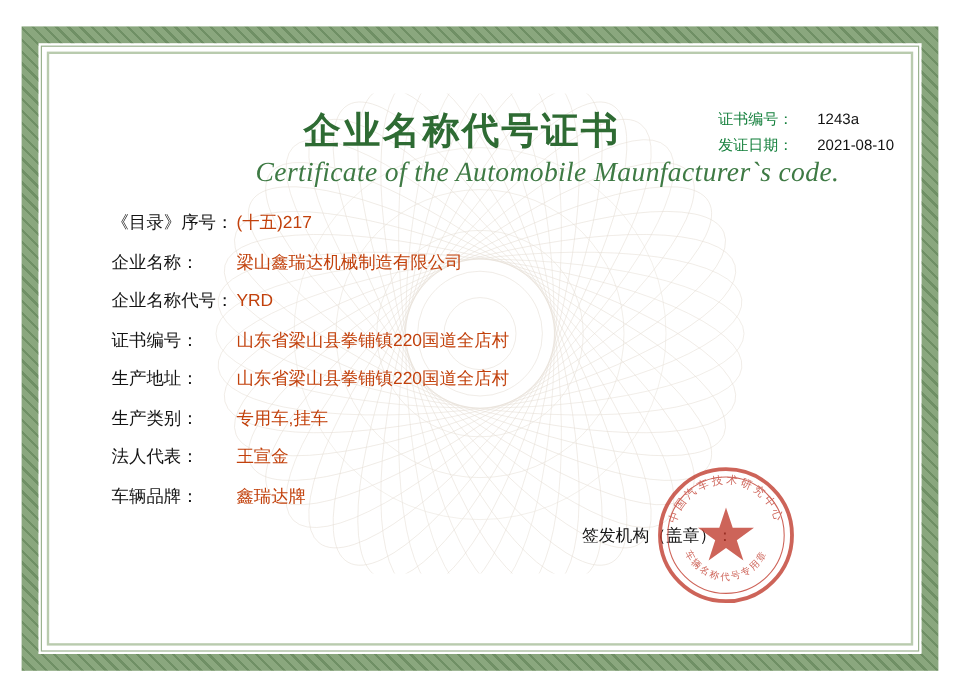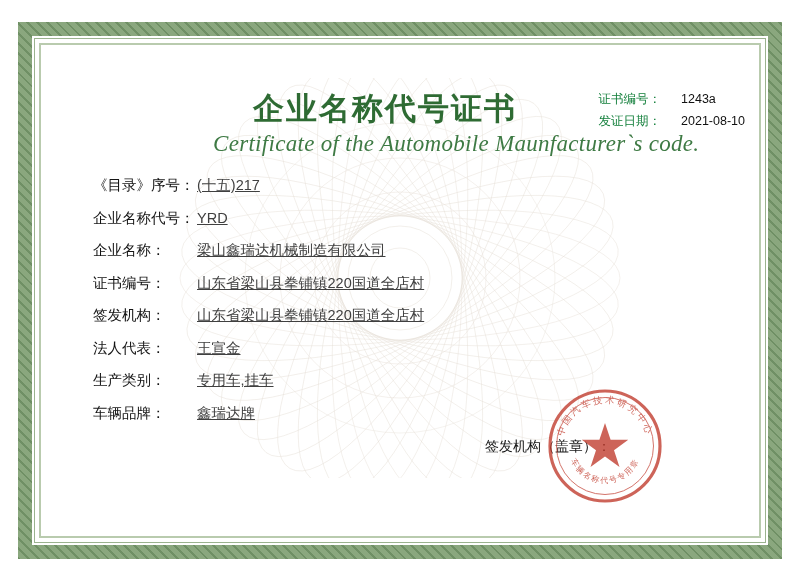--- a/index.html
+++ b/index.html
@@ -145,22 +145,21 @@
     font-size: 14.5px;
     color: #141414;
     font-family: "Liberation Sans", sans-serif;
     white-space: nowrap;
   }
   .field-label {
     min-width: 104px;
     color: #141414;
   }
   .field-value {
-    color: #404040;
-    text-decoration: underline;
+    color: #c2410c;
   }
 
   .validity .seg { margin-right: 26px; }
   .validity .lbl2 { margin-right: 10px; }
 
   .issuer {
     position: absolute;
     left: 430px;
     top: 380px;
     font-family: "Liberation Sans", sans-serif;
@@ -240,47 +239,47 @@
     </div>
 
     <div class="fields">
 
       <div class="field-row">
         <span class="field-label">《目录》序号：</span>
         <span class="field-value">(十五)217</span>
       </div>
 
       <div class="field-row">
+        <span class="field-label">企业名称：</span>
+        <span class="field-value">梁山鑫瑞达机械制造有限公司</span>
+      </div>
+
+      <div class="field-row">
         <span class="field-label">企业名称代号：</span>
         <span class="field-value">YRD</span>
       </div>
 
       <div class="field-row">
-        <span class="field-label">企业名称：</span>
-        <span class="field-value">梁山鑫瑞达机械制造有限公司</span>
-      </div>
-
-      <div class="field-row">
         <span class="field-label">证书编号：</span>
         <span class="field-value">山东省梁山县拳铺镇220国道全店村</span>
       </div>
 
       <div class="field-row">
-        <span class="field-label">签发机构：</span>
+        <span class="field-label">生产地址：</span>
         <span class="field-value">山东省梁山县拳铺镇220国道全店村</span>
+      </div>
+
+      <div class="field-row">
+        <span class="field-label">生产类别：</span>
+        <span class="field-value">专用车,挂车</span>
       </div>
 
       <div class="field-row">
         <span class="field-label">法人代表：</span>
         <span class="field-value">王宣金</span>
-      </div>
-
-      <div class="field-row">
-        <span class="field-label">生产类别：</span>
-        <span class="field-value">专用车,挂车</span>
       </div>
 
       <div class="field-row">
         <span class="field-label">车辆品牌：</span>
         <span class="field-value">鑫瑞达牌</span>
       </div>
 
 
     </div>
 

